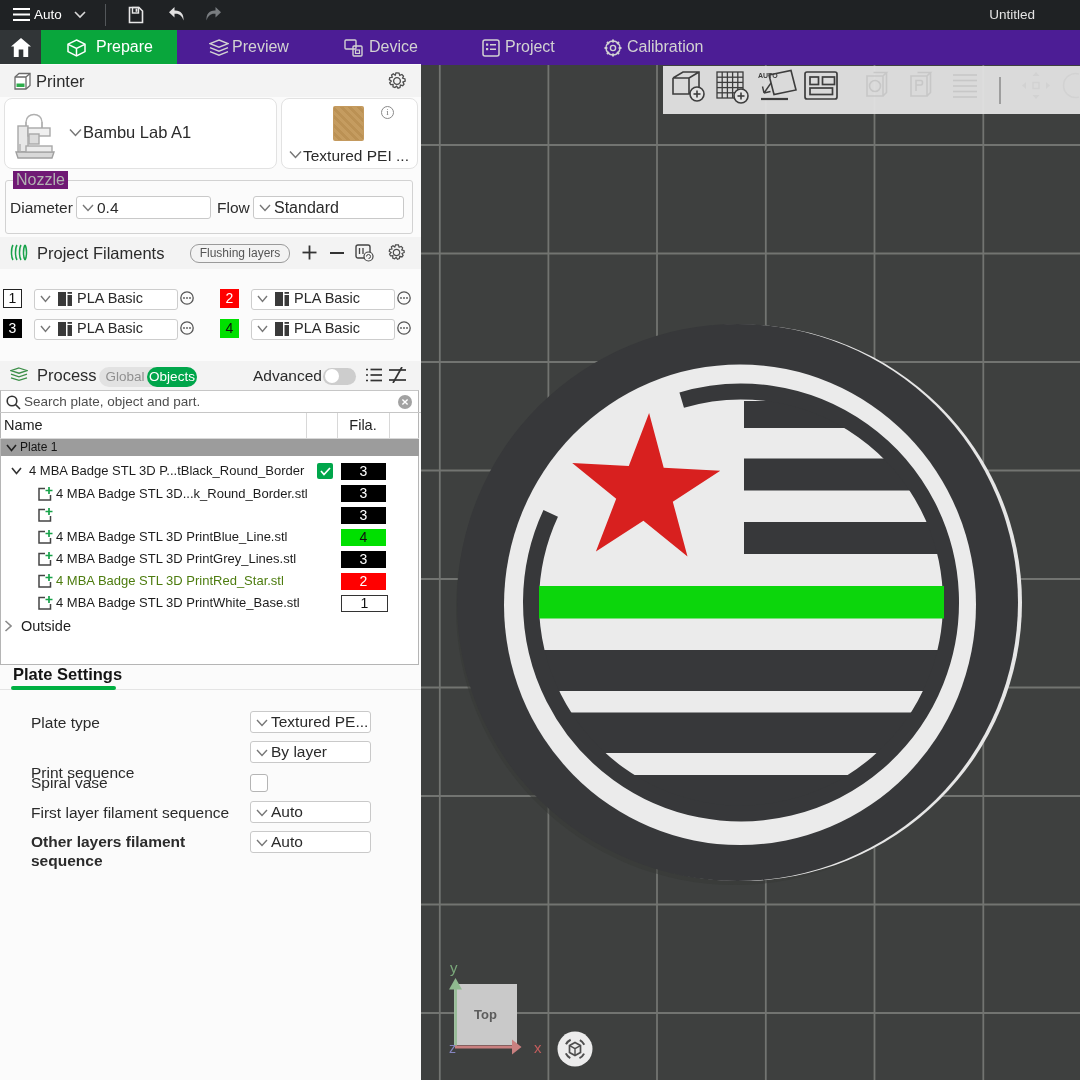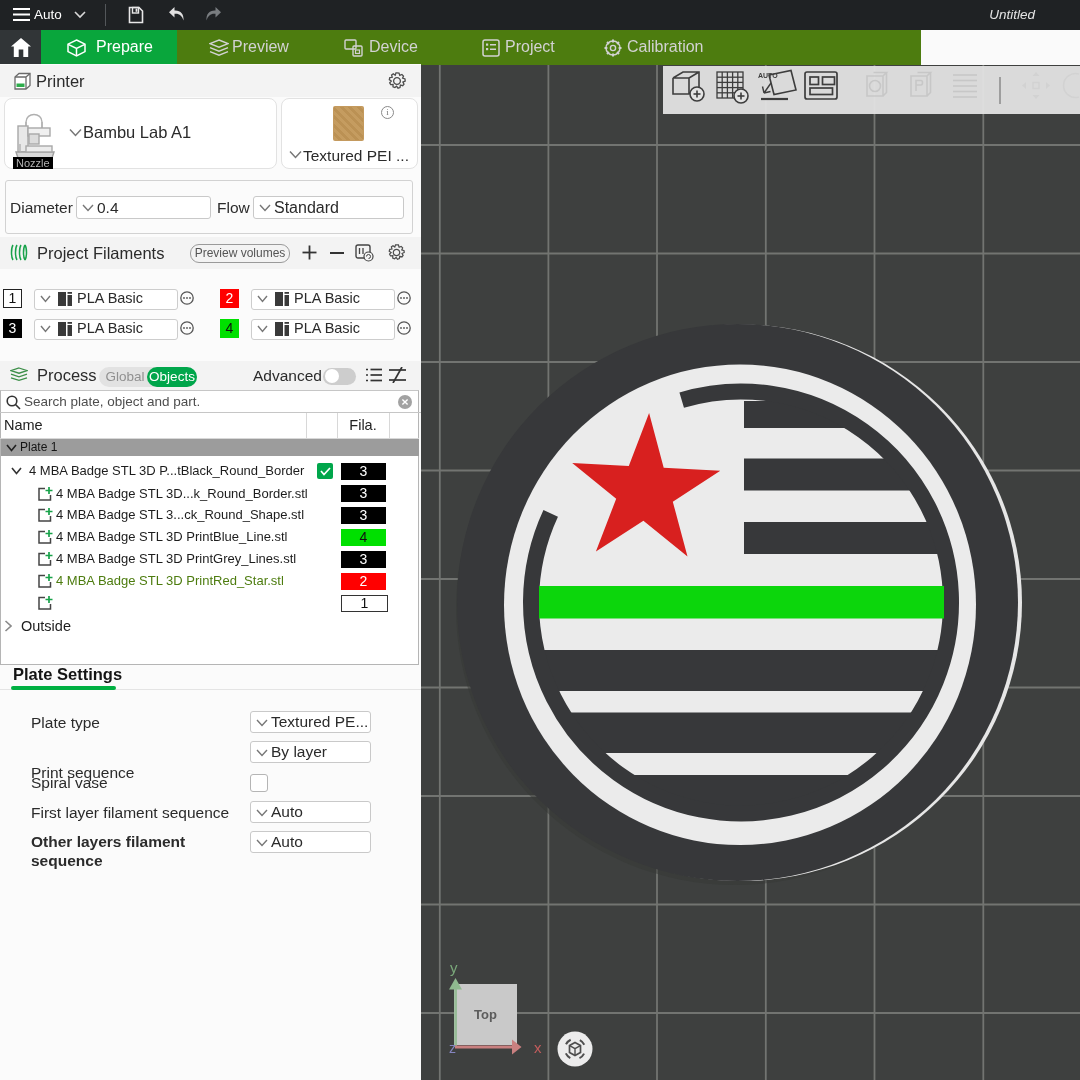--- a/index.html
+++ b/index.html
@@ -25,24 +25,24 @@
     <path d="M2.5 1.5 H12 L15.5 5 V16.5 H2.5 Z" fill="none" stroke="#e8e8e8" stroke-width="1.6"></path>
     <rect x="5.5" y="1.5" width="6" height="5.5" fill="none" stroke="#e8e8e8" stroke-width="1.4"></rect>
     <rect x="8.6" y="2.6" width="1.8" height="3.2" fill="#e8e8e8"></rect>
   </svg>
   <svg class="abs" style="left:167px;top:6px;" width="19" height="17" viewBox="0 0 19 17">
     <path d="M7.5 1 L2 6.2 L7.5 11.4 V7.8 C12 7.2 15 9.5 16.5 14.5 C17 8 13.5 4.2 7.5 4.6 Z" fill="#e0e0e0"></path>
   </svg>
   <svg class="abs" style="left:204px;top:6px;" width="19" height="17" viewBox="0 0 19 17">
     <path d="M11.5 1 L17 6.2 L11.5 11.4 V7.8 C7 7.2 4 9.5 2.5 14.5 C2 8 5.5 4.2 11.5 4.6 Z" fill="#797d80"></path>
   </svg>
-  <div class="abs" style="right:45px;top:0;height:30px;line-height:30px;color:#e4e4e4;font-size:13.5px;font-style:italic;">Untitled</div>
+  <div class="abs" style="right:45px;top:0;height:30px;line-height:30px;color:#e4e4e4;font-size:13.5px;">Untitled</div>
 </div>
 
-<div class="abs" style="left:0;top:30px;width:921px;height:35px;background:#4d7c0f;">
+<div class="abs" style="left:0;top:30px;width:1080px;height:35px;background:#4c1d95;">
   <div class="abs" style="left:0;top:0;width:41px;height:35px;background:#313537;">
     <svg class="abs" style="left:11px;top:8px;" width="20" height="19" viewBox="0 0 20 19">
       <path d="M10 0 L20 8.6 H17.2 V19 H2.8 V8.6 H0 Z" fill="#fff"></path>
       <rect x="7.7" y="11.5" width="4.6" height="7.5" fill="#313537"></rect>
     </svg>
   </div>
   <div class="abs" style="left:41px;top:0;width:136px;height:35px;background:#09a63c;"></div>
   <svg class="abs" style="left:67px;top:9px;" width="19" height="18" viewBox="0 0 19 18">
     <path d="M9.5 1 L18 5.2 V12.6 L9.5 17 L1 12.6 V5.2 Z" fill="none" stroke="#fff" stroke-width="1.5"></path>
     <path d="M1.2 5.4 L9.5 9.4 L17.8 5.4 M9.5 9.4 V16.8" fill="none" stroke="#fff" stroke-width="1.5"></path>
@@ -239,21 +239,21 @@
   <div class="abs" style="left:281px;top:34px;width:135px;height:69px;background:#fff;border:1px solid #e2e2e2;border-radius:8px;"></div>
   <div class="abs" style="left:333px;top:42px;width:31px;height:35px;background:#c49a5e;border-radius:2px;"></div>
   <div class="abs" style="left:334px;top:43px;width:29px;height:33px;background:repeating-linear-gradient(45deg,#c59c60 0 3px,#bb9154 3px 6px);"></div>
   <div class="abs" style="left:381px;top:42px;width:11px;height:11px;border:1px solid #8a8a8a;border-radius:50%;color:#777;font-size:9px;text-align:center;line-height:11px;font-family:'Liberation Serif',serif;">i</div>
   <svg class="abs" style="left:289px;top:86px;" width="13" height="9" viewBox="0 0 13 9">
       <polyline points="1,1.5 6.5,7.5 12,1.5" fill="none" stroke="#777" stroke-width="1.5"></polyline>
     </svg>
   <div class="abs" style="left:303px;top:81px;width:112px;height:22px;line-height:22px;font-size:15.5px;color:#2b2b2b;white-space:nowrap;overflow:hidden;">Textured PEI ...</div>
 
   <div class="abs" style="left:5px;top:116px;width:406px;height:52px;border:1px solid #d2d2d2;border-radius:3px;"></div>
-  <div class="abs" style="left:13px;top:93px;padding:0 3px;background:#000000;font-size:11px;color:#b2b2b2;">Nozzle</div>
+  <div class="abs" style="left:13px;top:107px;padding:0 3px;background:#701a75;font-size:16px;color:#b2b2b2;">Nozzle</div>
   <div class="abs" style="left:10px;top:132px;height:23px;line-height:23px;font-size:15.5px;color:#2b2b2b;">Diameter</div>
   <div class="abs" style="left:76px;top:132px;width:133px;height:21px;background:#fff;border:1px solid #c9c9c9;border-radius:3px;"></div>
   <svg class="abs" style="left:82px;top:140px;" width="12" height="8" viewBox="0 0 12 8">
       <polyline points="1,1 6,6.5 11,1" fill="none" stroke="#777" stroke-width="1.4"></polyline>
     </svg>
   <div class="abs" style="left:97px;top:132px;height:23px;line-height:23px;font-size:15.5px;color:#2b2b2b;">0.4</div>
   <div class="abs" style="left:217px;top:132px;height:23px;line-height:23px;font-size:15.5px;color:#2b2b2b;">Flow</div>
   <div class="abs" style="left:253px;top:132px;width:149px;height:21px;background:#fff;border:1px solid #c9c9c9;border-radius:3px;"></div>
   <svg class="abs" style="left:259px;top:140px;" width="12" height="8" viewBox="0 0 12 8">
       <polyline points="1,1 6,6.5 11,1" fill="none" stroke="#777" stroke-width="1.4"></polyline>
@@ -264,21 +264,21 @@
   <svg class="abs" style="left:10px;top:180px;" width="19" height="17" viewBox="0 0 19 17">
     <g fill="none" stroke="#18a24a" stroke-width="1.5">
       <path d="M3 1 C1 4 1 13 3 16"></path>
         <path d="M7 1 C5 4 5 13 7 16"></path>
         <path d="M11 1 C9 4 9 13 11 16"></path>
         <path d="M15 1 C13 4 13 13 15 16"></path>
       <path d="M15 1 C17 4 17 13 15 16"></path>
     </g>
   </svg>
   <div class="abs" style="left:37px;top:173px;height:32px;line-height:32px;font-size:16.5px;color:#2b2b2b;">Project Filaments</div>
-  <div class="abs" style="left:190px;top:180px;width:98px;height:17px;border:1px solid #9a9a9a;border-radius:9px;font-size:12px;color:#555;text-align:center;line-height:17px;">Preview volumes</div>
+  <div class="abs" style="left:190px;top:180px;width:98px;height:17px;border:1px solid #9a9a9a;border-radius:9px;font-size:12px;color:#555;text-align:center;line-height:17px;">Flushing layers</div>
   <svg class="abs" style="left:302px;top:181px;" width="15" height="15" viewBox="0 0 15 15">
       <g stroke="#333" stroke-width="1.8">
         <line x1="7.5" y1="0.5" x2="7.5" y2="14.5"></line>
         <line x1="0.5" y1="7.5" x2="14.5" y2="7.5"></line>
       </g>
     </svg>
   <svg class="abs" style="left:330px;top:188px;" width="14" height="2" viewBox="0 0 14 2">
       <rect width="14" height="2" fill="#333"></rect>
     </svg>
   <svg class="abs" style="left:355px;top:179px;" width="19" height="19" viewBox="0 0 19 19">
@@ -435,21 +435,20 @@
   <svg class="abs" style="left:37px;top:421.5px;" width="17" height="16" viewBox="0 0 17 16">
     <path d="M8 2.5 H2 V14 H13.5 V9" fill="none" stroke="#444" stroke-width="1.5"></path>
     <path d="M12 1 V8 M8.5 4.5 H15.5" stroke="#18a24a" stroke-width="1.7" fill="none"></path>
   </svg>
   <div class="abs" style="left:56px;top:418.5px;height:22px;line-height:22px;font-size:13px;color:#1d1d1d;text-align:center;">4 MBA Badge STL 3D...k_Round_Border.stl</div>
   <div class="abs" style="left:341px;top:421.0px;width:45px;height:17px;background:#000;color:#fff;font-size:14px;text-align:center;line-height:17px;">3</div>
   <svg class="abs" style="left:37px;top:443.3px;" width="17" height="16" viewBox="0 0 17 16">
     <path d="M8 2.5 H2 V14 H13.5 V9" fill="none" stroke="#444" stroke-width="1.5"></path>
     <path d="M12 1 V8 M8.5 4.5 H15.5" stroke="#18a24a" stroke-width="1.7" fill="none"></path>
   </svg>
-  <div class="abs" style="left:56px;top:440.3px;height:22px;line-height:22px;font-size:13px;color:#1d1d1d;">4 MBA Badge STL 3...ck_Round_Shape.stl</div>
   <div class="abs" style="left:341px;top:442.8px;width:45px;height:17px;background:#000;color:#fff;font-size:14px;text-align:center;line-height:17px;">3</div>
   <svg class="abs" style="left:37px;top:465.4px;" width="17" height="16" viewBox="0 0 17 16">
     <path d="M8 2.5 H2 V14 H13.5 V9" fill="none" stroke="#444" stroke-width="1.5"></path>
     <path d="M12 1 V8 M8.5 4.5 H15.5" stroke="#18a24a" stroke-width="1.7" fill="none"></path>
   </svg>
   <div class="abs" style="left:56px;top:462.4px;height:22px;line-height:22px;font-size:13px;color:#1d1d1d;">4 MBA Badge STL 3D PrintBlue_Line.stl</div>
   <div class="abs" style="left:341px;top:464.9px;width:45px;height:17px;background:#00e000;color:#111;font-size:14px;text-align:center;line-height:17px;">4</div>
   <svg class="abs" style="left:37px;top:487.2px;" width="17" height="16" viewBox="0 0 17 16">
     <path d="M8 2.5 H2 V14 H13.5 V9" fill="none" stroke="#444" stroke-width="1.5"></path>
     <path d="M12 1 V8 M8.5 4.5 H15.5" stroke="#18a24a" stroke-width="1.7" fill="none"></path>
@@ -459,20 +458,21 @@
   <svg class="abs" style="left:37px;top:509.0px;" width="17" height="16" viewBox="0 0 17 16">
     <path d="M8 2.5 H2 V14 H13.5 V9" fill="none" stroke="#444" stroke-width="1.5"></path>
     <path d="M12 1 V8 M8.5 4.5 H15.5" stroke="#18a24a" stroke-width="1.7" fill="none"></path>
   </svg>
   <div class="abs" style="left:56px;top:506.0px;height:22px;line-height:22px;font-size:13px;color:#4d7c0f;">4 MBA Badge STL 3D PrintRed_Star.stl</div>
   <div class="abs" style="left:341px;top:508.5px;width:45px;height:17px;background:#f00;color:#fff;font-size:14px;text-align:center;line-height:17px;">2</div>
   <svg class="abs" style="left:37px;top:531.1px;" width="17" height="16" viewBox="0 0 17 16">
     <path d="M8 2.5 H2 V14 H13.5 V9" fill="none" stroke="#444" stroke-width="1.5"></path>
     <path d="M12 1 V8 M8.5 4.5 H15.5" stroke="#18a24a" stroke-width="1.7" fill="none"></path>
   </svg>
+  <div class="abs" style="left:56px;top:528.1px;height:22px;line-height:22px;font-size:13px;color:#1d1d1d;">4 MBA Badge STL 3D PrintWhite_Base.stl</div>
   <div class="abs" style="left:341px;top:530.6px;width:45px;height:15px;background:#fff;border:1px solid #333;color:#111;font-size:14px;text-align:center;line-height:15px;">1</div>
 
   <svg class="abs" style="left:4px;top:556px;" width="8" height="12" viewBox="0 0 8 12">
       <polyline points="1.5,1 7,6 1.5,11" fill="none" stroke="#8a8a8a" stroke-width="1.6"></polyline>
     </svg>
   <div class="abs" style="left:21px;top:551px;height:22px;line-height:22px;font-size:14.5px;color:#1d1d1d;">Outside</div>
 
   <div class="abs" style="left:13px;top:599.5px;height:20px;line-height:20px;font-size:16.5px;font-weight:bold;color:#141414;">Plate Settings</div>
   <div class="abs" style="left:0;top:625px;width:421px;height:1px;background:#e4e4e4;"></div>
   <div class="abs" style="left:11px;top:622px;width:105px;height:4px;background:#00b042;border-radius:2px;"></div>

